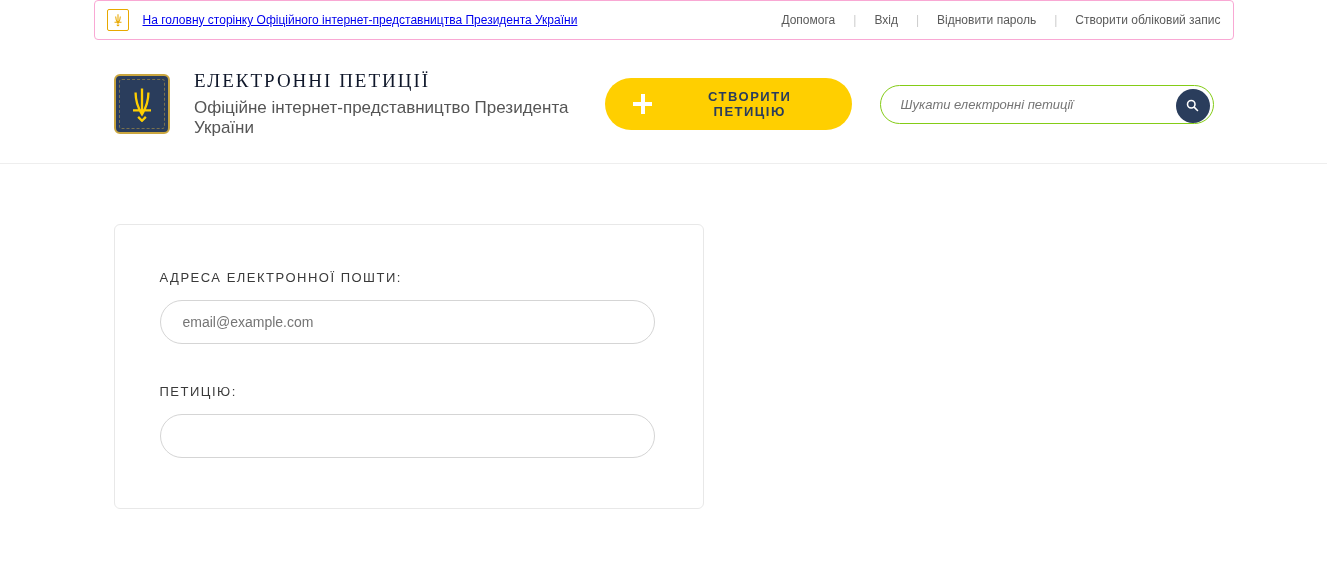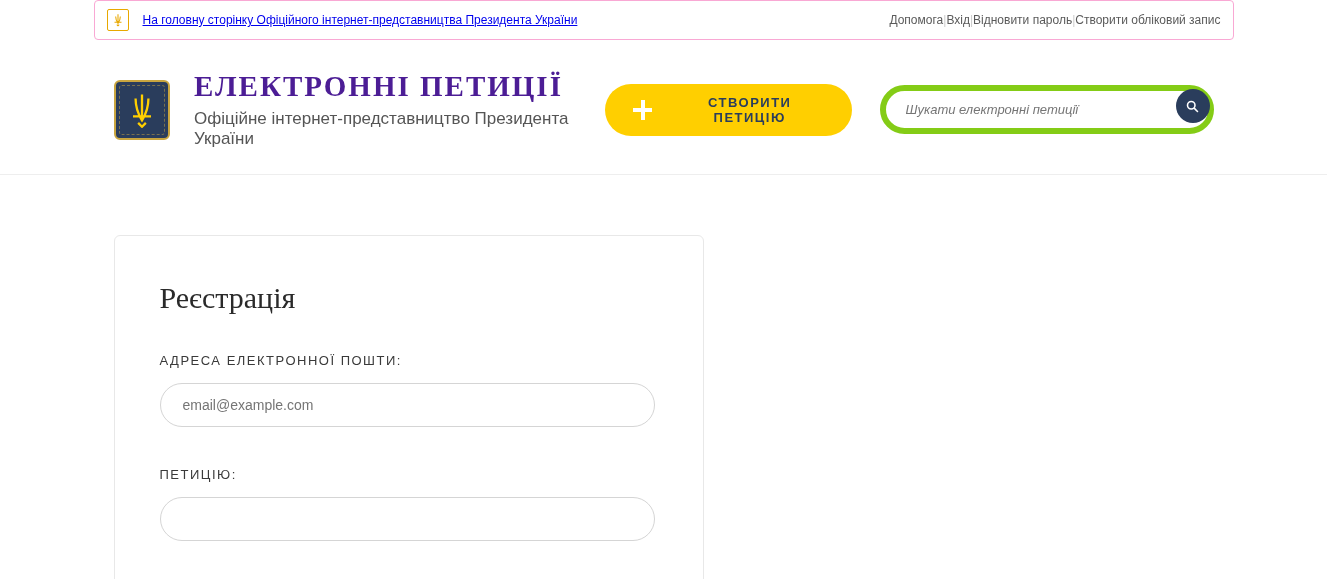--- a/index.html
+++ b/index.html
@@ -6,41 +6,41 @@
 body { font-family: Georgia, 'Times New Roman', serif; background: #fff; color: #333; }
 
 .container { max-width: 1140px; margin: 0 auto; padding: 0 20px; }
 
 
 .topbar { border: 1px solid #f9a8d4; border-radius: 4px; margin: 0 auto; max-width: 1140px; }
 .topbar-inner { display: flex; align-items: center; padding: 8px 12px; font-family: Verdana, Geneva, sans-serif; font-size: 12px; color: #5a5a5a; }
 .topbar-logo { width: 22px; height: 22px; border: 1.5px solid #e8a800; display: inline-flex; align-items: center; justify-content: center; margin-right: 14px; border-radius: 2px; }
 .topbar-logo svg { width: 14px; height: 14px; }
 .topbar-home { flex: 1; }
-.topbar-right { display: flex; }
+.topbar-right { display: flex; gap: 18px; }
 .topbar-right a { color: #5a5a5a; text-decoration: none; }
 .topbar-sep { color: #ccc; }
 
 
 .header-section { display: flex; align-items: center; padding: 30px 0 25px; }
 .emblem { width: 60px; height: 60px; background: #2a3d5c; border: 2px solid #caa63f; border-radius: 6px; display: flex; align-items: center; justify-content: center; margin-right: 24px; position: relative; }
 .emblem::before { content: ''; position: absolute; inset: 3px; border: 1px dashed #caa63f; border-radius: 3px; opacity: .5; }
 .emblem svg { width: 32px; height: 36px; }
-.site-title h1 { font-size: 29px; letter-spacing: 2px; color: #4c1d95; font-weight: bold; }
+.site-title h1 { font-size: 19px; letter-spacing: 2px; color: #0f172a; font-weight: normal; }
 .site-title p { font-size: 17px; color: #555; font-family: Verdana, Geneva, sans-serif; margin-top: 6px; }
 .header-right { margin-left: auto; display: flex; align-items: center; gap: 28px; }
 
 .create-btn { background: #ffcf00; border: none; border-radius: 40px; padding: 11px 28px; display: flex; align-items: center; gap: 24px; cursor: pointer; color: #2a3d5c; font-family: Verdana, Geneva, sans-serif; font-size: 13px; letter-spacing: 1.5px; font-weight: bold; }
 .create-btn .plus { width: 20px; height: 20px; position: relative; }
 .create-btn .plus::before, .create-btn .plus::after { content: ''; position: absolute; background: #fff; }
 .create-btn .plus::before { left: 50%; top: 0; bottom: 0; width: 4px; transform: translateX(-50%); }
 .create-btn .plus::after { top: 50%; left: 0; right: 0; height: 4px; transform: translateY(-50%); }
 
 .search-wrap { position: relative; width: 360px; }
-.search-input { width: 100%; border: 6px solid #84cc16; border-radius: 40px; padding: 11px 50px 11px 20px; font-size: 13px; font-family: Verdana, Geneva, sans-serif; font-style: italic; color: #666; outline: none; }
+.search-input { width: 100%; border: 1px solid #84cc16; border-radius: 40px; padding: 11px 50px 11px 20px; font-size: 13px; font-family: Verdana, Geneva, sans-serif; font-style: italic; color: #666; outline: none; }
 .search-btn { position: absolute; right: 4px; top: 4px; width: 34px; height: 34px; border-radius: 50%; background: #2a3d5c; border: none; cursor: pointer; display: flex; align-items: center; justify-content: center; }
 .search-btn svg { width: 15px; height: 15px; }
 
 .divider { border-bottom: 1px solid #eee; margin-bottom: 60px; }
 
 
 .form-card { max-width: 590px; border: 1px solid #e8e8e8; border-radius: 6px; padding: 45px 45px 10px; }
 .form-title { font-size: 30px; color: #2a2a2a; margin-bottom: 38px; font-weight: normal; }
 .form-label { font-size: 13px; letter-spacing: 1.5px; color: #3a3a3a; margin-bottom: 15px; display: block; font-family: Verdana, Geneva, sans-serif; }
 .form-input { width: 100%; max-width: 495px; border: 1px solid #d5d5d5; border-radius: 30px; padding: 13px 22px; font-size: 14px; font-family: Verdana, Geneva, sans-serif; color: #ec4899; outline: none; margin-bottom: 10px; }
@@ -96,21 +96,20 @@
         </button>
       </div>
     </div>
   </div>
 </div>
 
 <div class="divider"></div>
 
 <div class="container">
   <div class="form-card">
-    <h2 class="form-title">Реєстрація</h2>
 
     <div class="form-group">
       <label class="form-label">АДРЕСА ЕЛЕКТРОННОЇ ПОШТИ:</label>
       <input type="text" class="form-input" placeholder="email@example.com" style="">
     </div>
 
     <div class="form-group">
       <label class="form-label">ПЕТИЦІЮ:</label>
       <input type="password" class="form-input" style="">
     </div>

